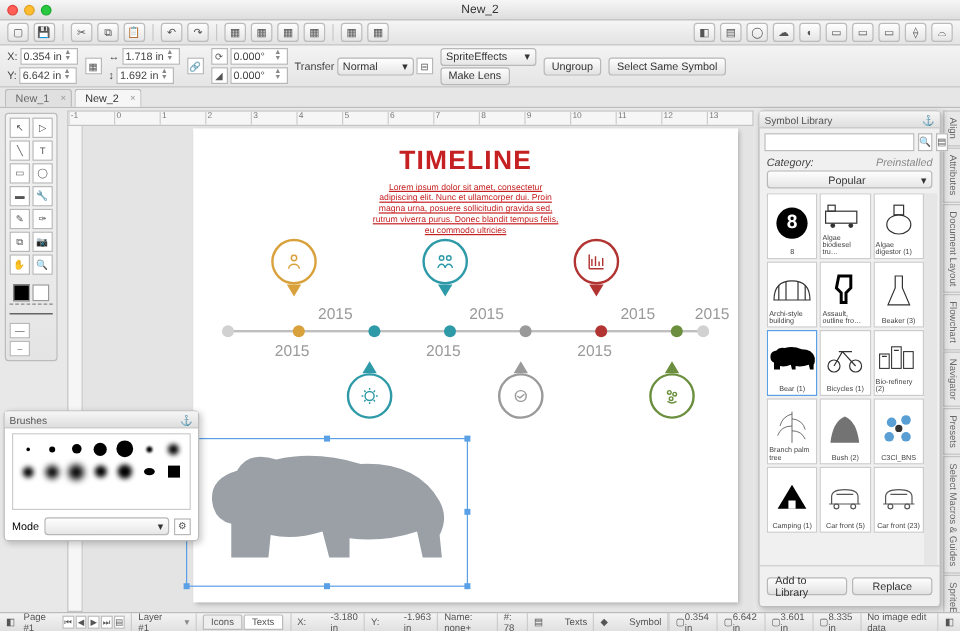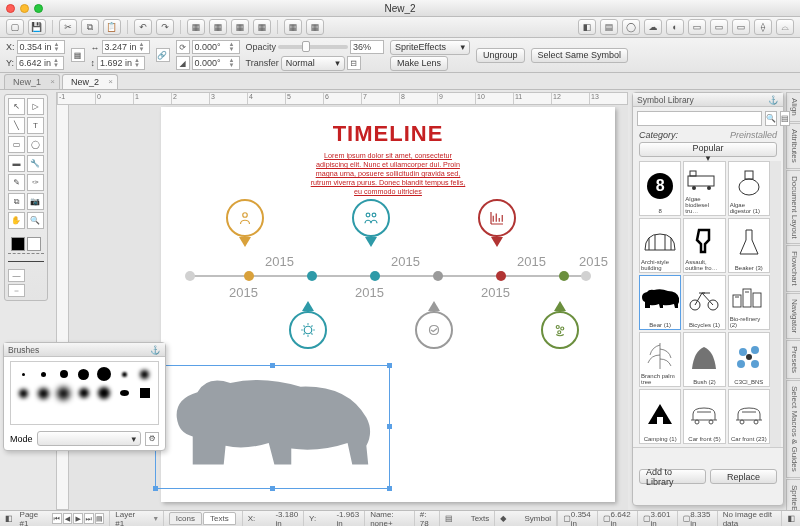--- a/index.html
+++ b/index.html
@@ -72,26 +72,26 @@
   .mode-row .dropdown{flex:1;}
   
   .sidetabs{position:absolute;right:0;top:2px;width:14px;display:flex;flex-direction:column;}
   .sidetabs div{writing-mode:vertical-rl;font-size:8px;color:#666;background:#e8e8e8;border:1px solid #c4c4c4;border-right:none;padding:5px 1px;margin-bottom:1px;}
   
   .symlib{position:absolute;right:16px;top:2px;width:152px;bottom:4px;background:#f0f0f0;border:1px solid #bcbcbc;border-radius:4px;box-shadow:2px 2px 5px rgba(0,0,0,.2);display:flex;flex-direction:column;}
   .symlib .searchrow{display:flex;gap:3px;padding:4px;}
   .symlib .searchrow input{flex:1;height:15px;font-size:9px;border:1px solid #bbb;padding:0 3px;}
   .symlib .searchrow .sq{width:17px;height:15px;}
   .symlib .catlabel{font-size:9px;padding:0 6px 2px;color:#444;display:flex;justify-content:space-between;font-style:italic;}
-  .symlib .catdd{margin:0 6px 4px;flex-direction:column;}
+  .symlib .catdd{margin:0 6px 4px;}
   .symlib .grid{flex:1;overflow:hidden;margin:0 2px 0 6px;display:grid;grid-template-columns:repeat(3,1fr);gap:2px;align-content:start;grid-auto-rows:55px;border-right:11px solid #e6e6e6;position:relative;}
   .symlib .cell{border:1px solid #ccc;background:#fff;display:flex;flex-direction:column;align-items:center;justify-content:flex-end;font-size:6px;color:#444;padding:1px;overflow:hidden;}
   .symlib .cell.sel{border:1.5px solid #5aa0e6;}
   .symlib .cell .thumb2{flex:1;width:100%;display:flex;align-items:center;justify-content:center;}
-  .symlib .footer{display:flex;gap:4px;padding:21px 6px;border-top:1px solid #ccc;}
+  .symlib .footer{display:flex;gap:4px;padding:9px 6px;border-top:1px solid #ccc;}
   .symlib .footer .pillbtn{flex:1;justify-content:center;}
   .symlib .scrollbar{position:absolute;right:-11px;top:0;bottom:0;width:11px;background:#eee;}
   .symlib .scrollbar .sthumb{position:absolute;top:4px;width:7px;left:2px;height:70px;background:#c4c4c4;border-radius:3px;}
   
   .status{position:absolute;left:0;right:0;bottom:0;height:16px;background:linear-gradient(#f4f4f4,#e0e0e0);border-top:1px solid #bcbcbc;display:flex;align-items:center;font-size:8px;color:#555;}
   .status .seg{padding:0 5px;border-right:1px solid #ccc;height:100%;display:flex;align-items:center;gap:18px;}
   .status .seg.navseg{gap:1px;}
   .navbtn{width:11px;height:11px;border:1px solid #bbb;background:#fff;display:flex;align-items:center;justify-content:center;font-size:7px;}
   .status .tabbtn{padding:1px 6px;border:1px solid #bbb;background:#eee;border-radius:2px 2px 0 0;margin-right:1px;}
   .status .tabbtn.active{background:#fff;}
@@ -164,21 +164,21 @@
         </div>
       </div>
   </div>
   <div class="propcol" style="justify-content:center;">
       <div class="sq">▦</div>
     </div>
   <div class="propcol">
     <div class="proprow">
         <span class="lbl">↔</span>
         <div class="num-input">
-          <span>3.247 in</span>
+          <span>1.718 in</span>
           <div class="stepper">
             <span>▲</span>
             <span>▼</span>
           </div>
         </div>
       </div>
     <div class="proprow">
         <span class="lbl">↕</span>
         <div class="num-input">
           <span>1.692 in</span>
@@ -208,29 +208,20 @@
         <div class="num-input">
           <span>0.000°</span>
           <div class="stepper">
             <span>▲</span>
             <span>▼</span>
           </div>
         </div>
       </div>
   </div>
   <div class="propcol">
-    <div class="proprow">
-        <span class="lbl">Opacity</span>
-        <div class="slider">
-          <div class="thumb"></div>
-        </div>
-        <div class="num-input" style="width:34px">
-          <span>36%</span>
-        </div>
-      </div>
     <div class="proprow">
         <span class="lbl">Transfer</span>
         <div class="dropdown">
           <span>Normal</span>
           <span>▾</span>
         </div>
         <div class="sq">⊟</div>
       </div>
   </div>
   <div class="propcol">

